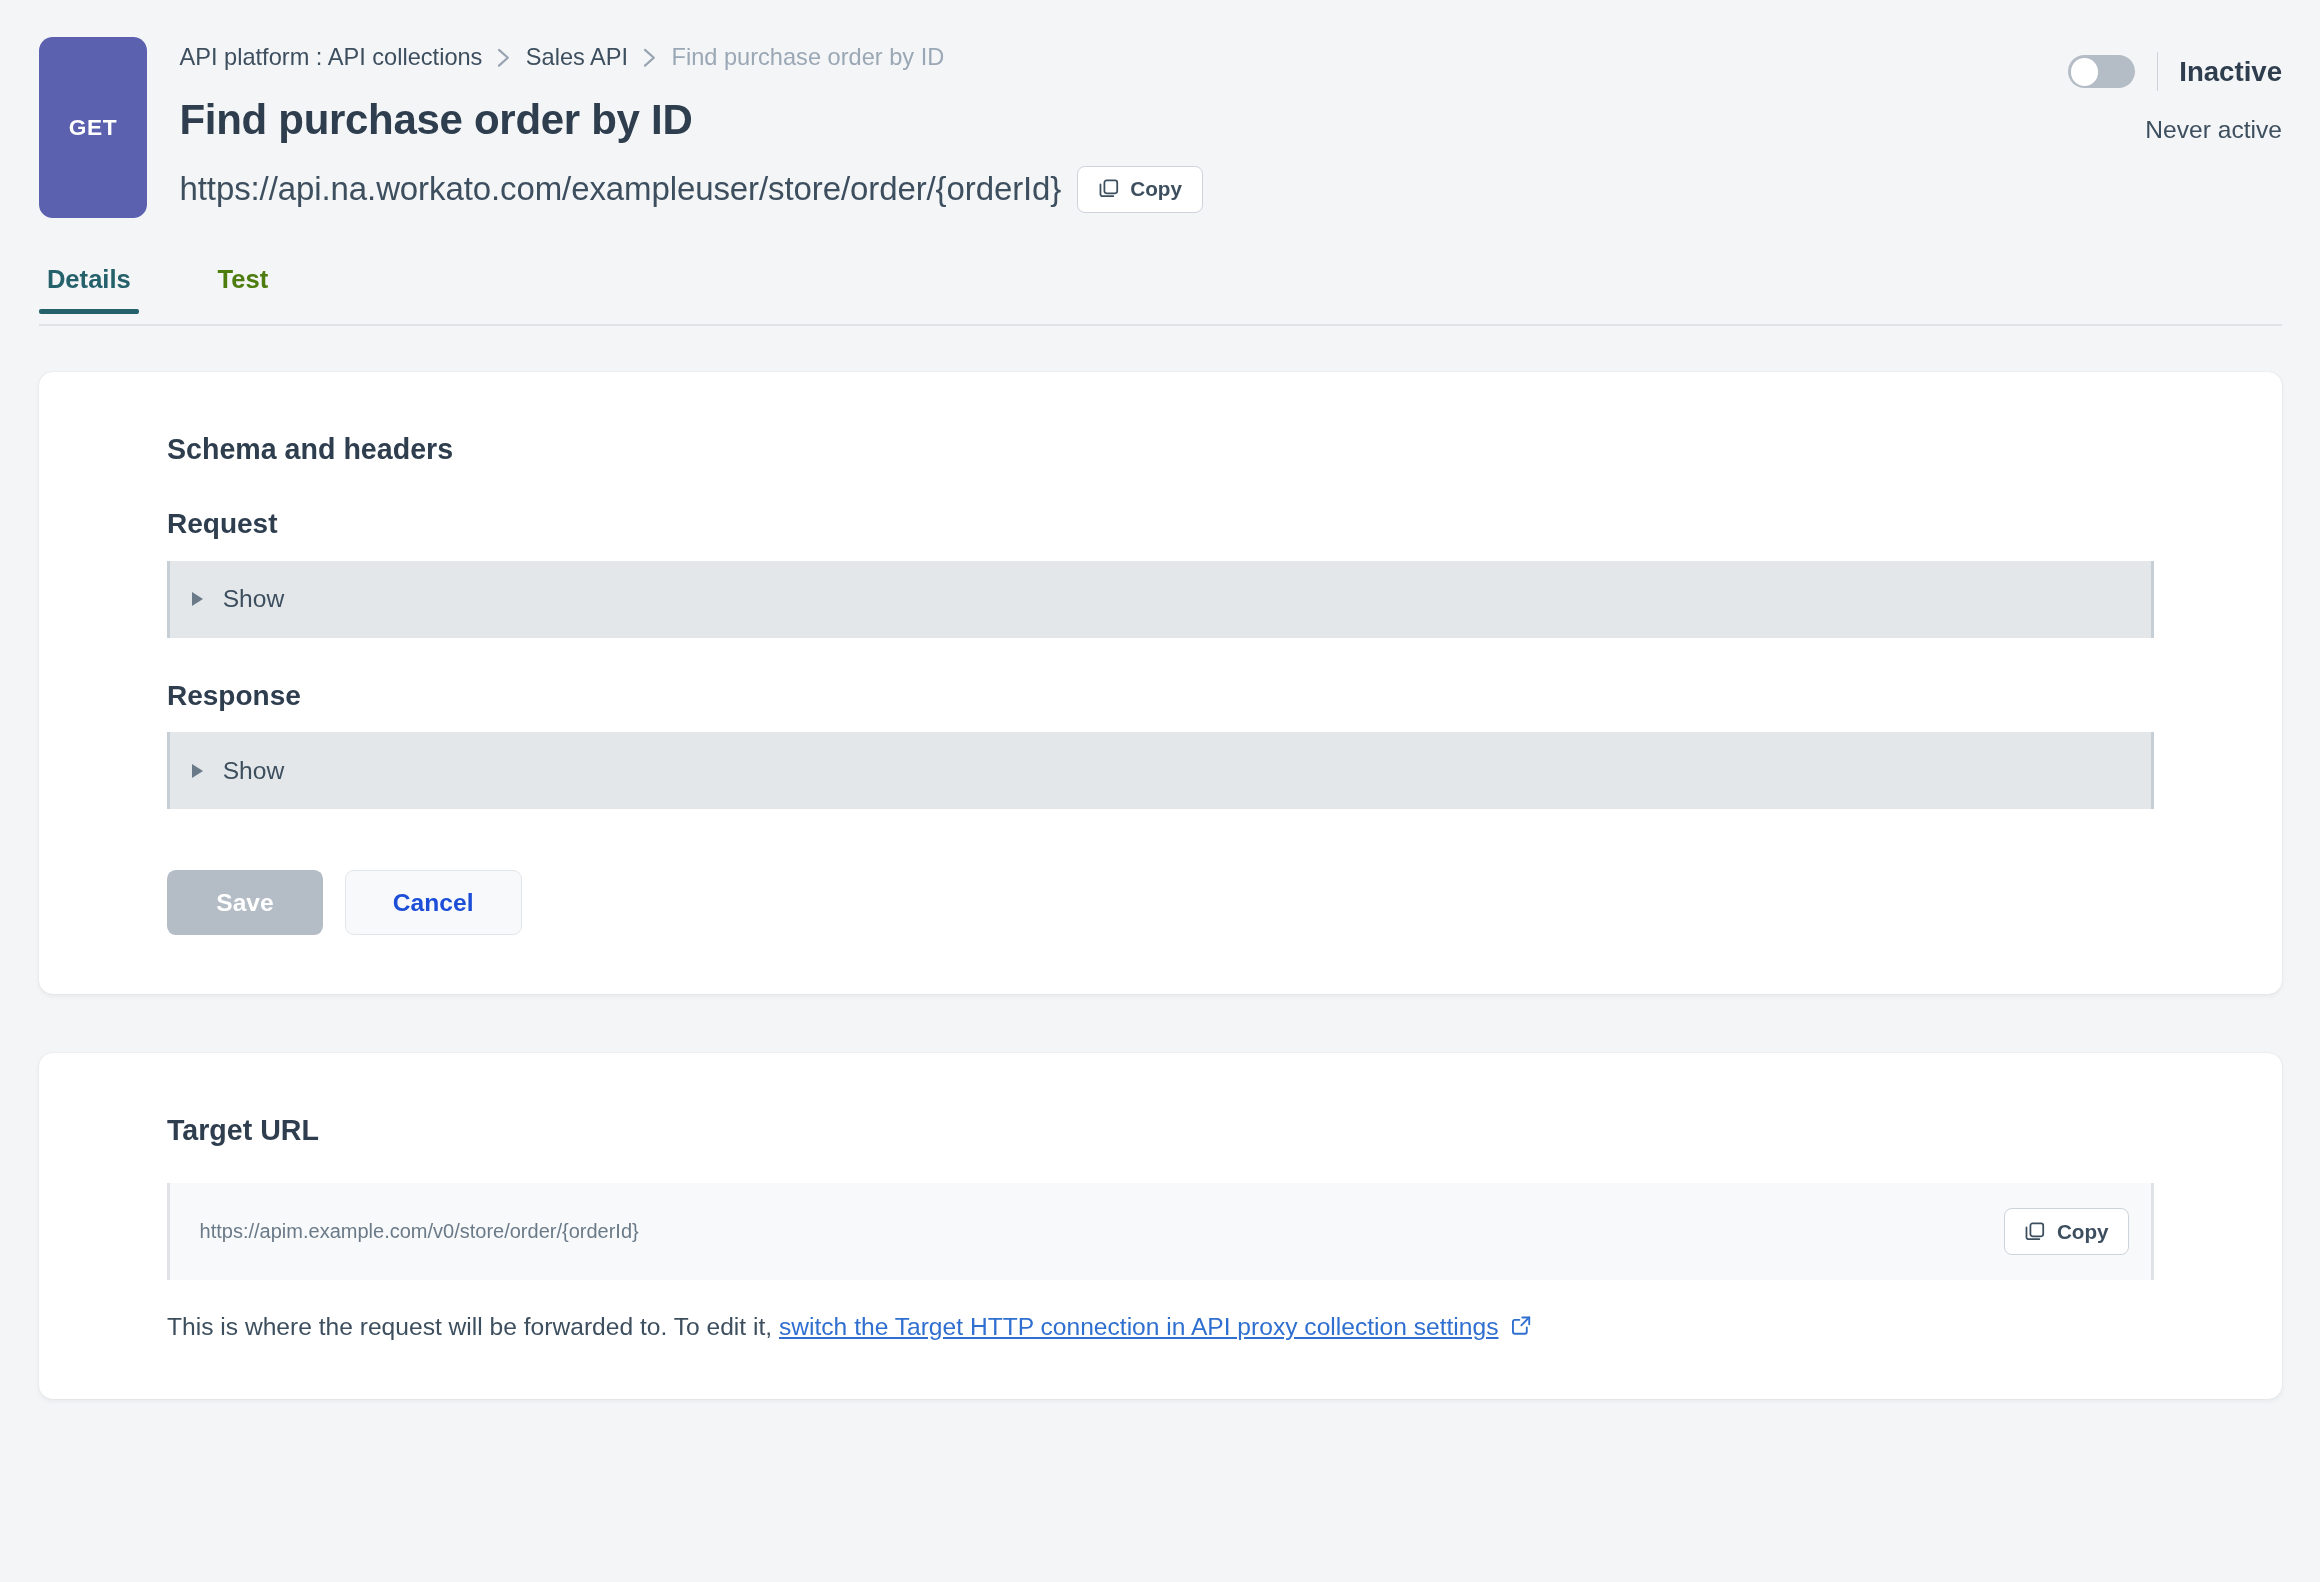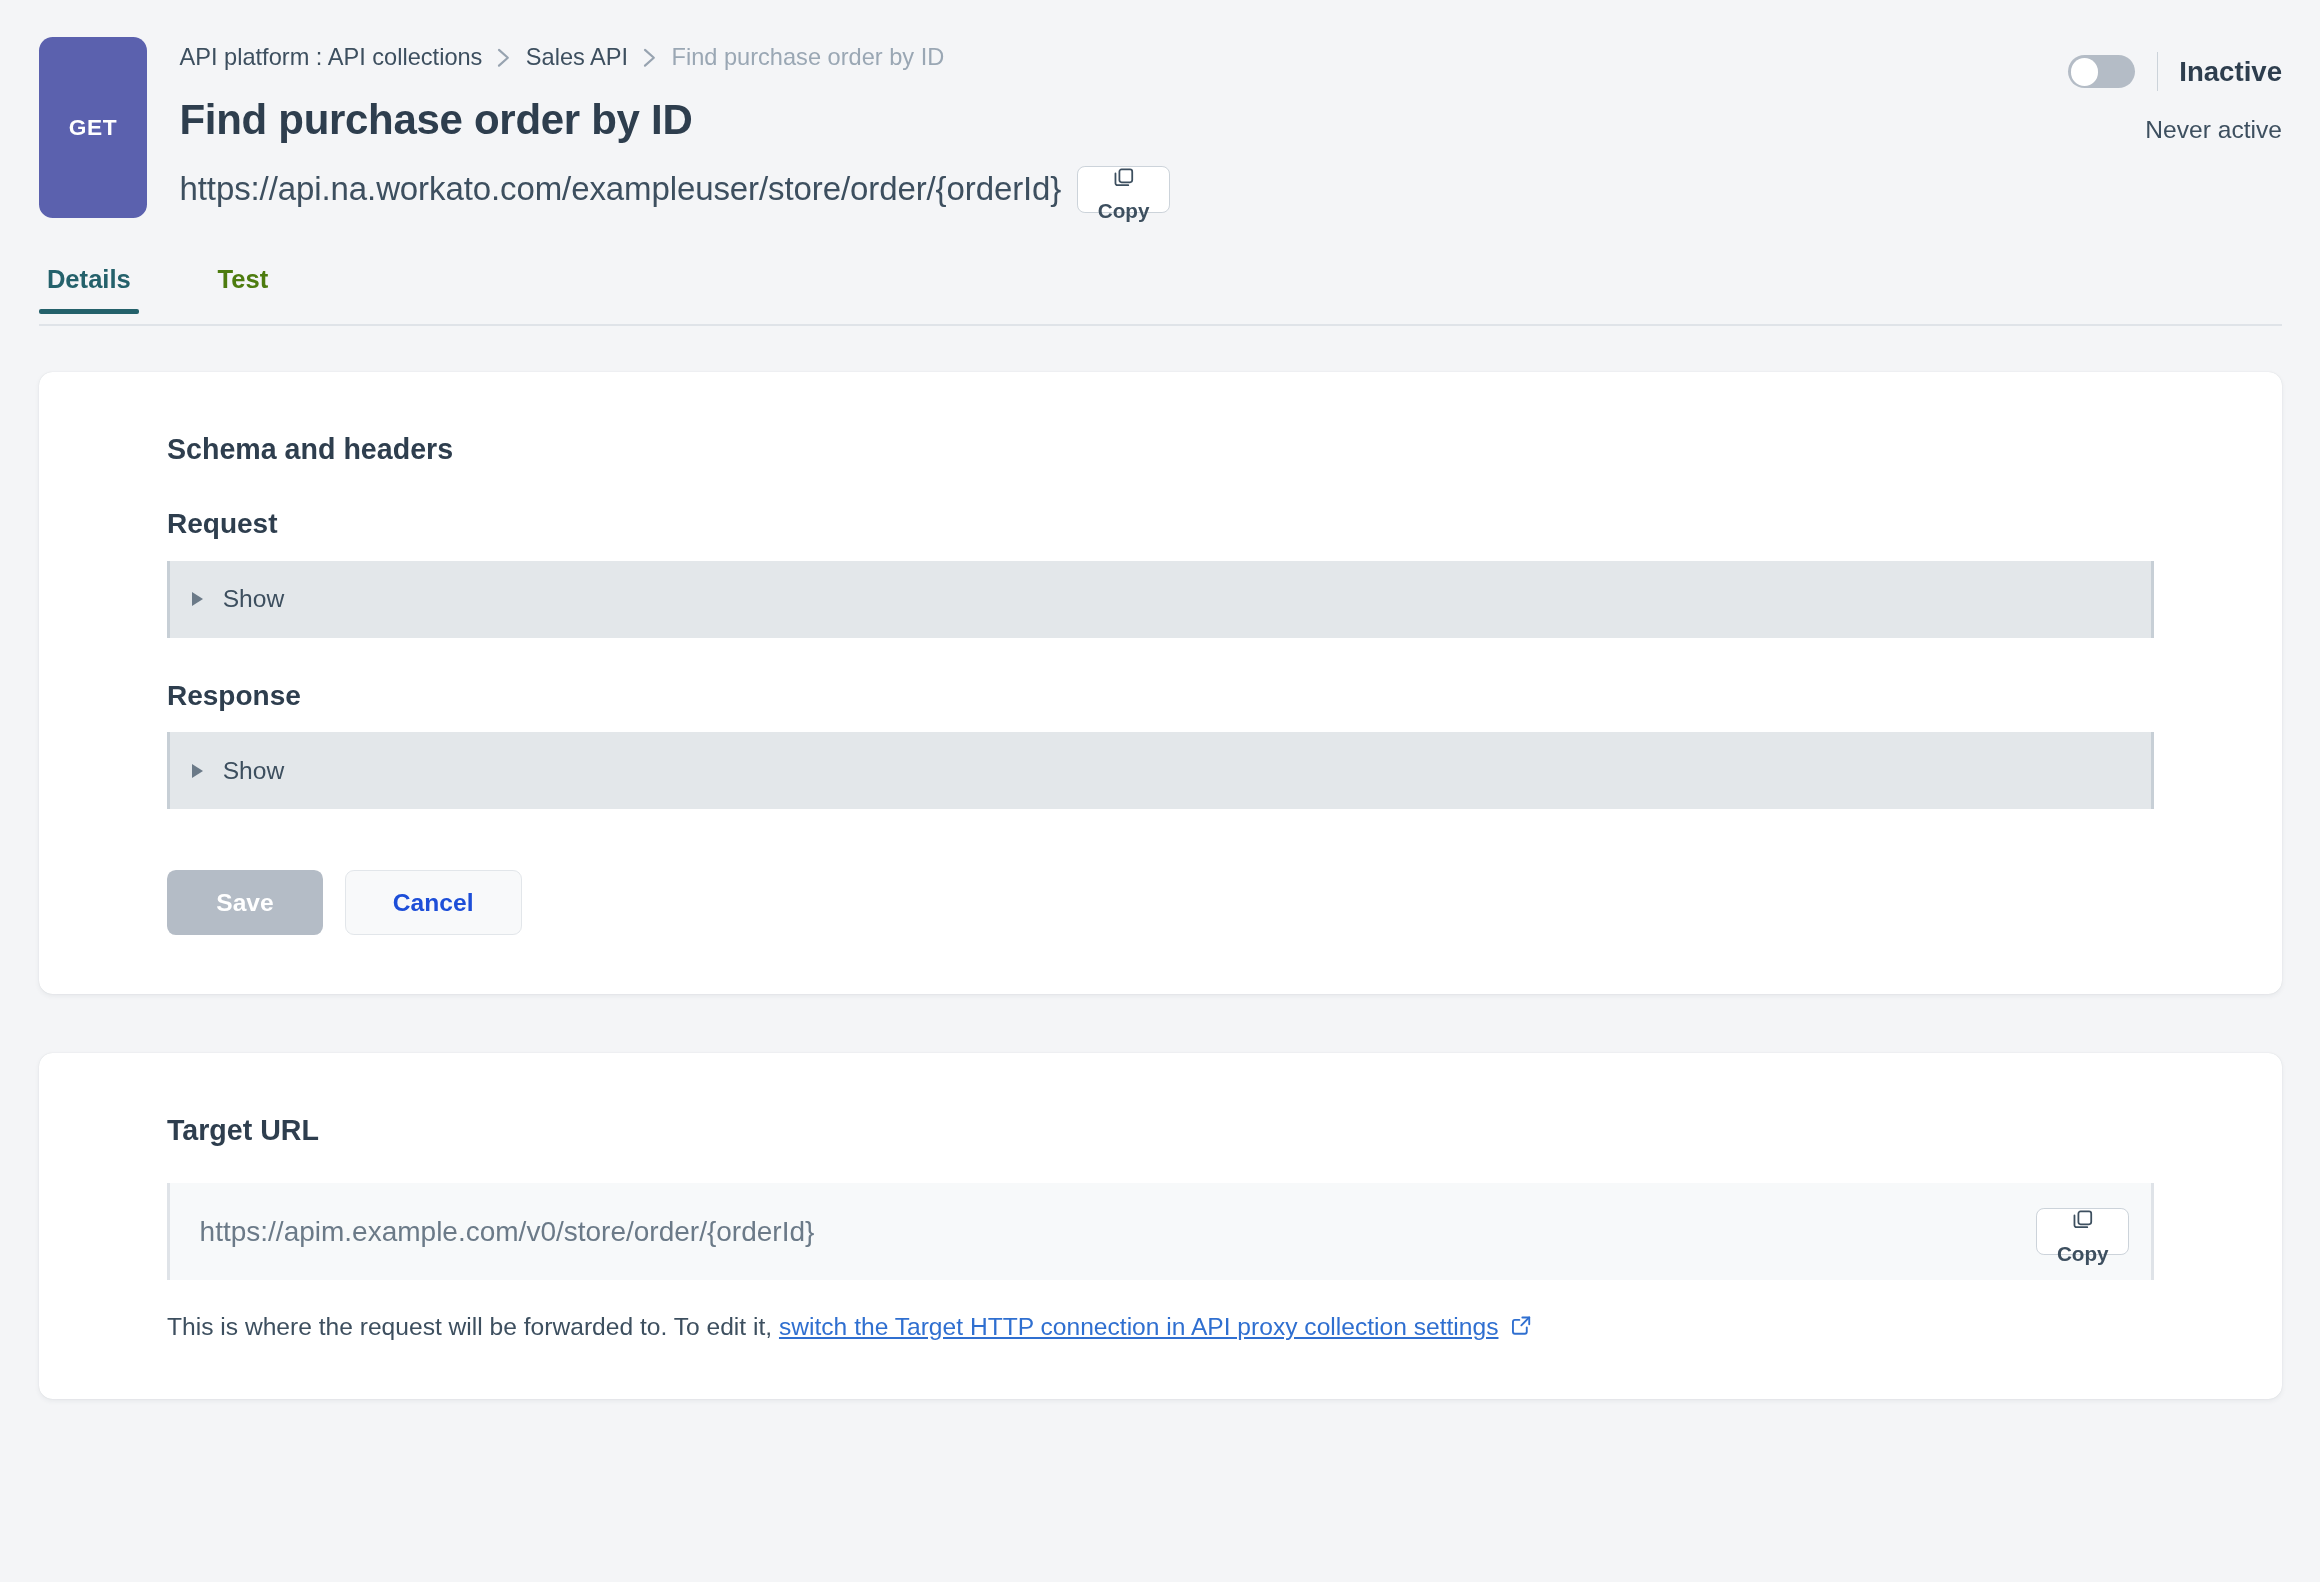--- a/index.html
+++ b/index.html
@@ -92,21 +92,20 @@
     background: #ffffff;
     color: #3d4f5f;
     font-size: 20.7px;
     font-weight: bold;
     font-family: "Liberation Sans", sans-serif;
     display: inline-flex;
     align-items: center;
     gap: 10.8px;
     cursor: pointer;
     white-space: nowrap;
-    flex-direction: column;
   }
   .copy-btn svg { display: block; }
 
   .header-right {
     position: absolute;
     top: 47px;
     right: 39px;
     text-align: right;
   }
   .toggle-row {
@@ -264,21 +263,21 @@
     background: #f7f9fa;
     border-left: 3px solid #dfe3e8;
     border-right: 3px solid #dfe3e8;
     height: 97px;
     display: flex;
     align-items: center;
     padding: 0 21.7px 0 29.6px;
   }
   .target-url {
     flex: 1 1 auto;
-    font-size: 28px;
+    font-size: 20px;
     color: #6b7a88;
     white-space: nowrap;
     overflow: hidden;
   }
   .help-text {
     padding: 0 128px;
     margin-top: 29.6px;
     font-size: 24.6px;
     color: #3d4f5f;
     line-height: 1.4;

